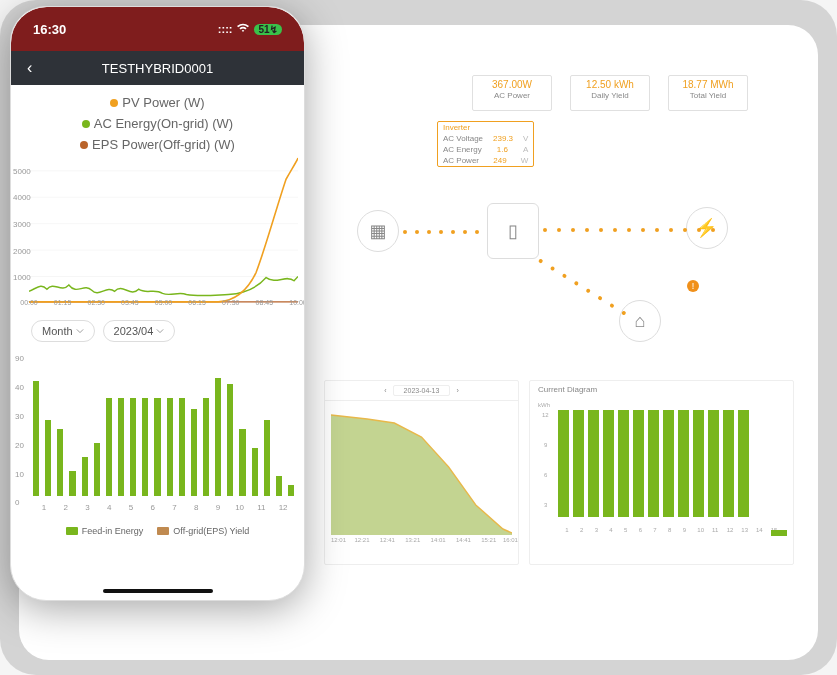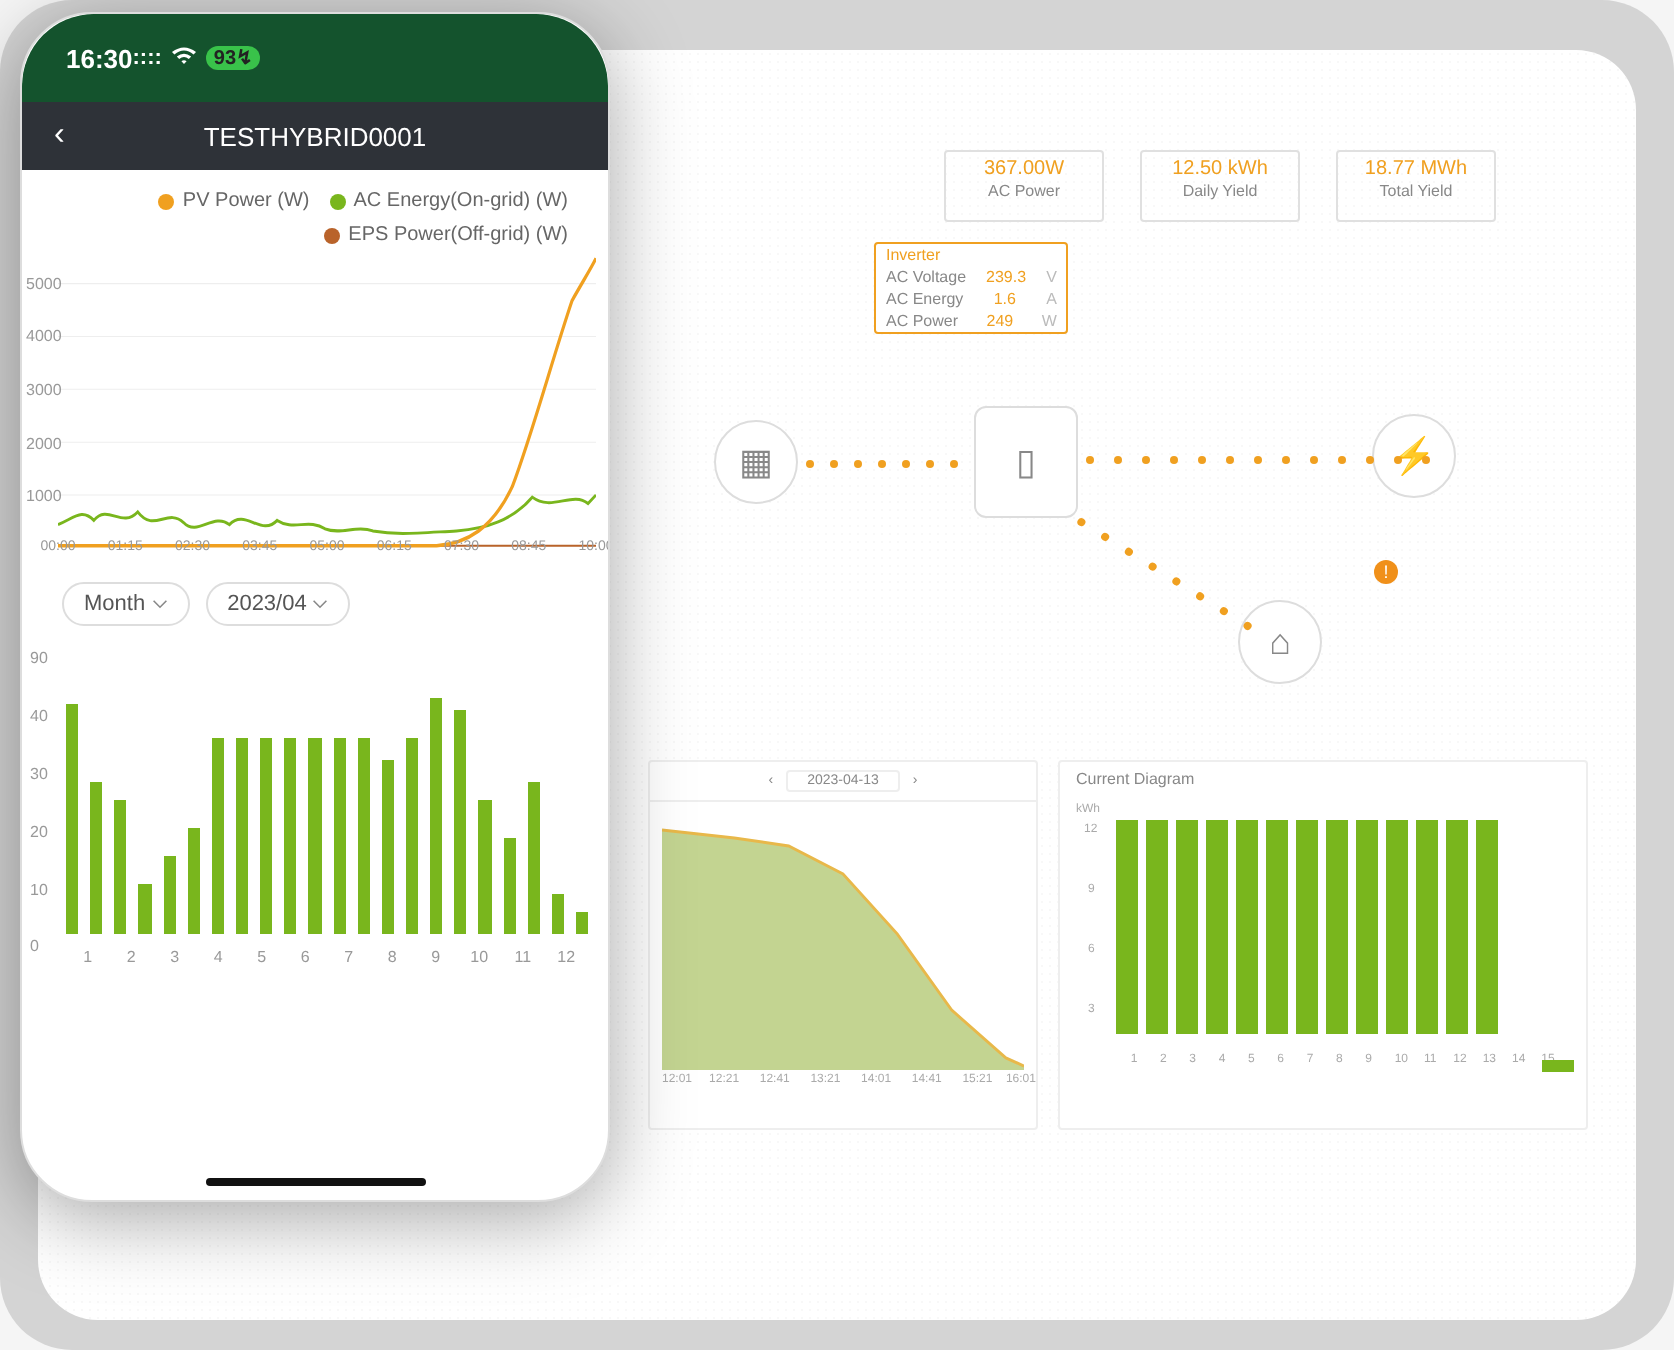--- a/index.html
+++ b/index.html
@@ -43,28 +43,28 @@
   .area-chart{position:relative;margin:4px 6px;height:130px}
   .area-chart svg{width:100%;height:100%}
   .xlbl,.ylbl{position:absolute;font-size:6px;color:#aaa}
   .bar-chart{position:relative;margin:6px 10px;height:128px}
   .bars{position:absolute;left:18px;right:4px;top:6px;bottom:15px;display:flex;align-items:flex-end;gap:4px}
   .bars .b{flex:1;background:#79b61d}
   .bar-chart .legend-swatch{position:absolute;right:-4px;bottom:-4px;width:16px;height:6px;background:#79b61d}
 
   
   .phone{position:absolute;left:10px;top:6px;width:295px;height:595px;background:#fff;border-radius:36px;box-shadow:0 8px 40px rgba(0,0,0,0.35);overflow:hidden;border:1px solid #ddd}
-  .statusbar{height:44px;background:#14532d;color:#fff;display:flex;align-items:center;padding:0 22px;font-size:13px;font-weight:600;border-radius:36px 36px 0 0}
+  .statusbar{height:44px;background:#7f1d1d;color:#fff;display:flex;align-items:center;justify-content:space-between;padding:0 22px;font-size:13px;font-weight:600;border-radius:36px 36px 0 0}
   .statusbar .right{display:flex;align-items:center;gap:4px;font-size:11px}
   .batt{background:#39c24a;color:#222;border-radius:6px;padding:0 4px;font-size:10px;font-weight:700}
   .titlebar{height:34px;background:#2e3238;color:#fff;display:flex;align-items:center;font-size:13px;position:relative}
   .titlebar .back{position:absolute;left:16px;font-size:16px}
   .titlebar .t{margin:0 auto}
 
-  .legend1{display:flex;flex-wrap:wrap;justify-content:flex-end;gap:6px 10px;padding:10px 20px 4px;font-size:10px;color:#666}
+  .legend1{display:flex;flex-wrap:wrap;justify-content:center;gap:6px 10px;padding:10px 20px 4px;font-size:13px;color:#666}
   .legend1 .li{display:flex;align-items:center;gap:4px}
   .dot{width:8px;height:8px;border-radius:50%}
   .linechart{position:relative;margin:0 6px 6px 18px;height:148px}
   .linechart svg{width:100%;height:100%}
   .linechart .ylab{position:absolute;left:-16px;font-size:8px;color:#999;transform:translateY(-50%)}
   .linechart .xlab{position:absolute;bottom:-2px;font-size:7px;color:#999;transform:translateX(-50%)}
 
   .selrow{display:flex;gap:8px;padding:10px 20px 6px}
   .sel{border:1px solid #ddd;border-radius:14px;padding:4px 10px;font-size:11px;color:#555;display:flex;align-items:center;gap:3px}
   .sel svg{width:8px;height:8px}
@@ -239,21 +239,21 @@
 <div class="phone">
   <div class="statusbar">
     <span>16:30</span>
     <span class="right">
       <span>::::</span>
       <span>
         <svg width="14" height="10" viewBox="0 0 14 10">
             <path d="M7 9 L8.3 7.6 Q7 6.6 5.7 7.6 Z M3.4 5.3 Q7 2.4 10.6 5.3 L9.4 6.5 Q7 4.6 4.6 6.5 Z M1 3 Q7 -1.6 13 3 L11.8 4.2 Q7 0.4 2.2 4.2 Z" fill="#fff"></path>
           </svg>
       </span>
-      <span class="batt"><span>93</span>↯</span>
+      <span class="batt"><span>51</span>↯</span>
     </span>
   </div>
   <div class="titlebar">
     <span class="back">‹</span>
     <span class="t">TESTHYBRID0001</span>
   </div>
 
   <div class="legend1">
     <div class="li">
         <span class="dot" style="background:#f0a020"></span>
@@ -359,15 +359,25 @@
         <div class="xlab" style="left: 45.8333%;">6</div>
         <div class="xlab" style="left: 54.1667%;">7</div>
         <div class="xlab" style="left: 62.5%;">8</div>
         <div class="xlab" style="left: 70.8333%;">9</div>
         <div class="xlab" style="left: 79.1667%;">10</div>
         <div class="xlab" style="left: 87.5%;">11</div>
         <div class="xlab" style="left: 95.8333%;">12</div>
       </div>
   </div>
 
+  <div class="legend2">
+    <div class="li" style="display:flex;align-items:center;gap:4px">
+        <span class="sq" style="background:#79b61d"></span>
+        <span>Feed-in Energy</span>
+      </div>
+    <div class="li" style="display:flex;align-items:center;gap:4px">
+        <span class="sq" style="background:#c08a50"></span>
+        <span>Off-grid(EPS) Yield</span>
+      </div>
+  </div>
 
   <div class="homebar"></div>
 </div>
 
 </body></html>

